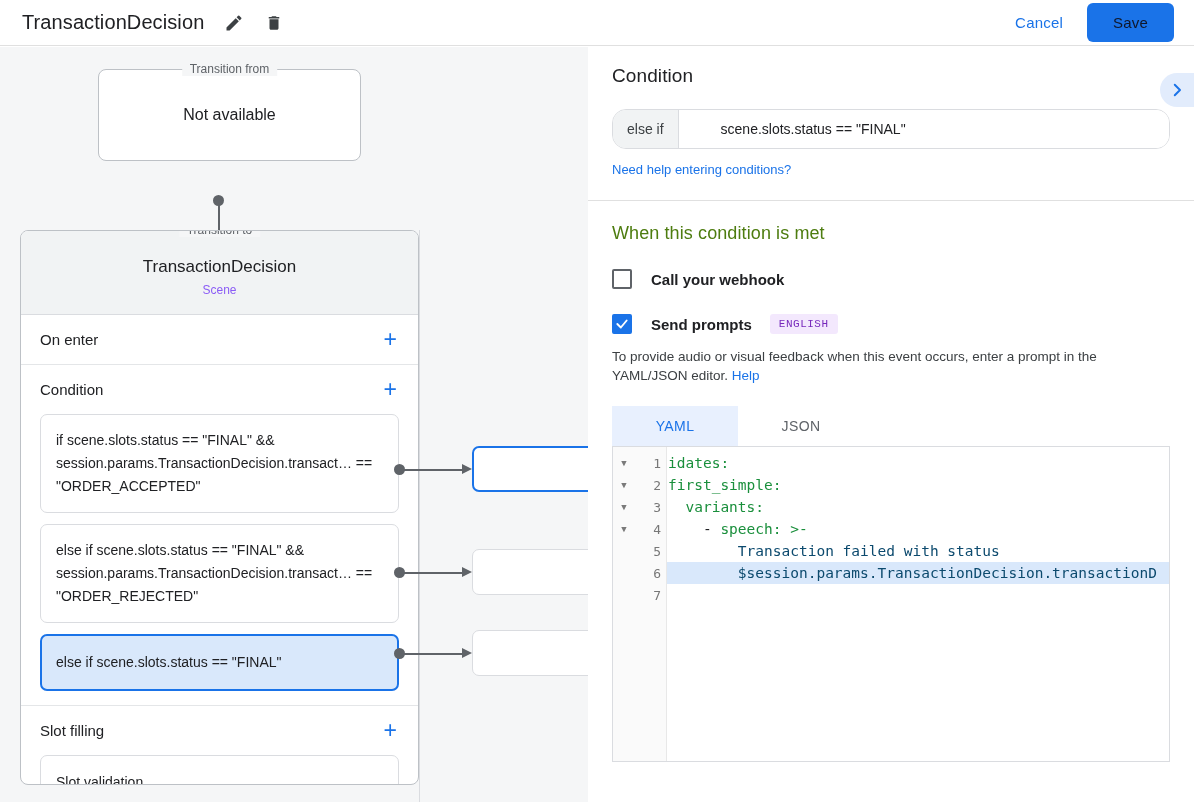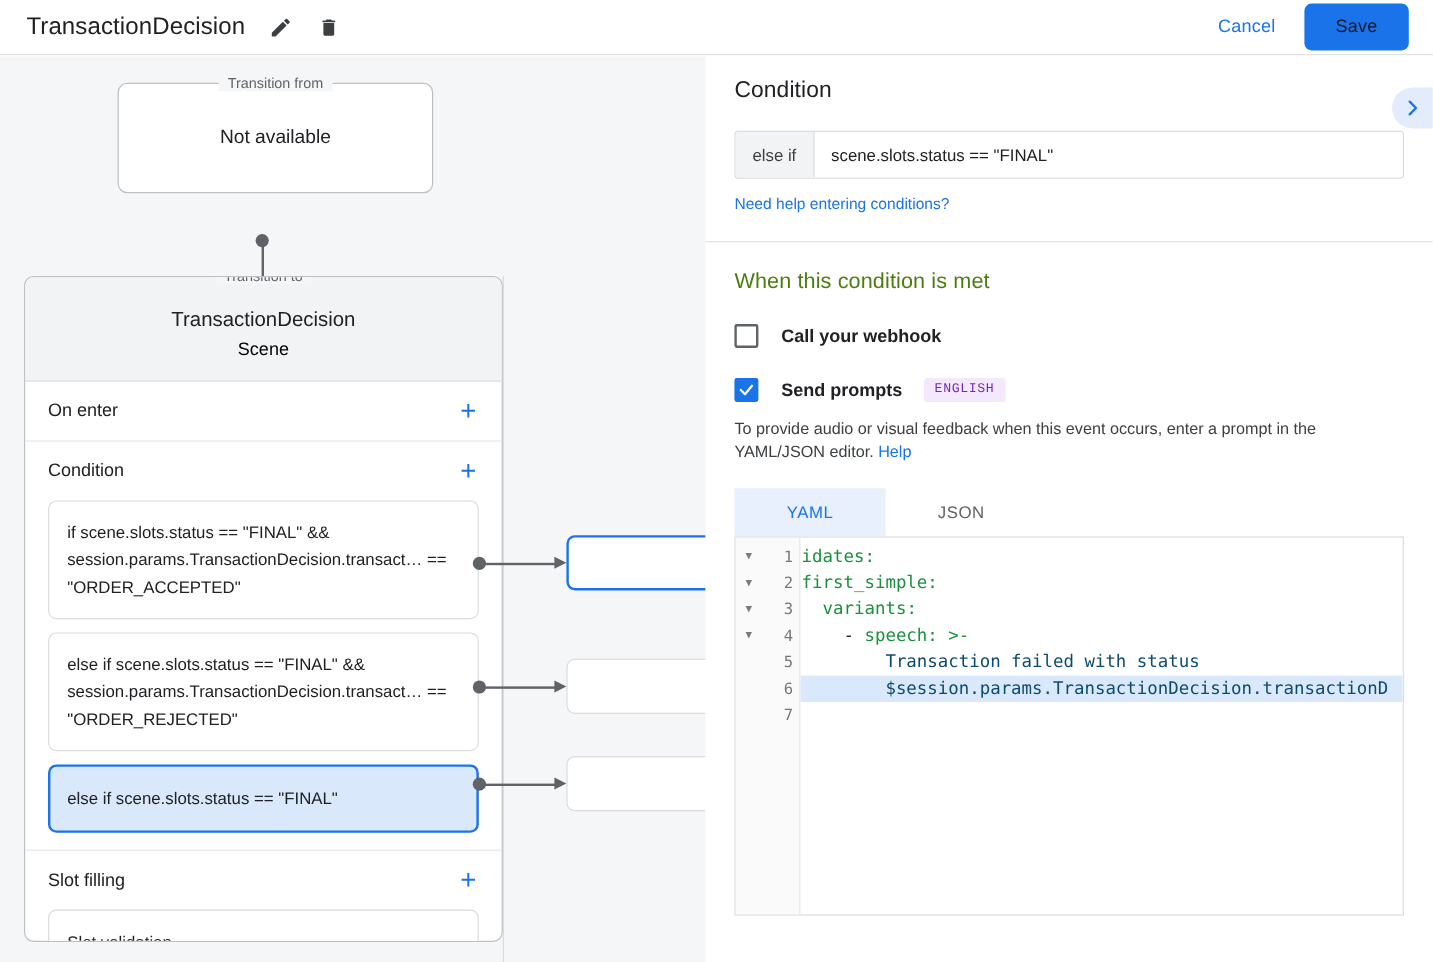--- a/index.html
+++ b/index.html
@@ -98,21 +98,21 @@
     overflow: hidden;
   }
   .tto .legend { background: #f5f6f7; }
   .scene-head {
     background: #f1f3f4;
     border-bottom: 1px solid #dadce0;
     padding: 26px 0 17px;
     text-align: center;
   }
   .scene-name { font-size: 17px; color: #202124; }
-  .scene-type { font-size: 15px; color: #000000; margin-top: 6px; }
+  .scene-type { font-size: 12px; color: #8b5cf6; margin-top: 6px; }
 
   .section {
     border-bottom: 1px solid #e4e6e8;
     padding: 0 19px 0 19px;
   }
   .section:last-child { border-bottom: none; }
   .section-head {
     display: flex; align-items: center; justify-content: space-between;
     height: 49px;
   }
@@ -187,22 +187,22 @@
     width: 34px; height: 34px;
     background: #e2ecfc; border: none;
     border-top-left-radius: 17px; border-bottom-left-radius: 17px;
     display: flex; align-items: center; justify-content: center;
     cursor: pointer; color: #1a73e8;
   }
 
   .cond-row {
     margin-top: 22px;
     display: flex; align-items: stretch;
-    border: 1px solid #dadce0; border-radius: 3px;
-    height: 40px; overflow: hidden;
+    border: 1px solid #dadce0; border-radius: 14px;
+    height: 40px; overflow: hidden; gap: 28px;
   }
   .cond-prefix {
     background: #f1f3f4;
     border-right: 1px solid #dadce0;
     display: flex; align-items: center; justify-content: center;
     padding: 0 14px;
     font-size: 14px; color: #3c4043;
     white-space: nowrap;
   }
   .cond-input {

